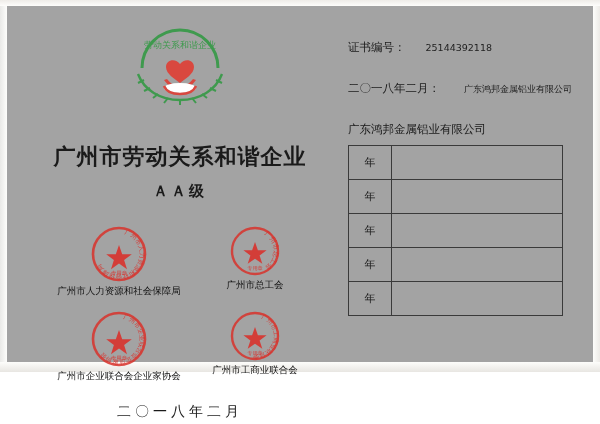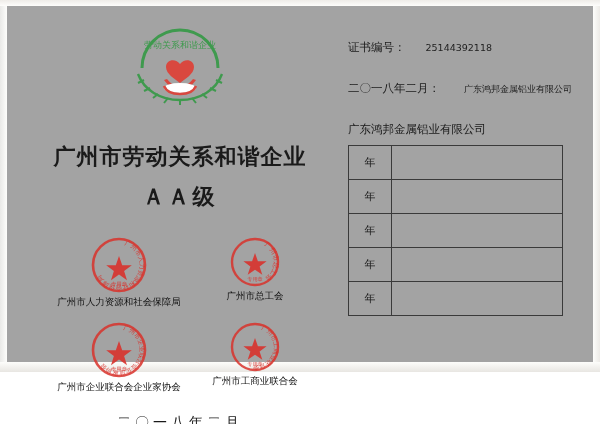--- a/index.html
+++ b/index.html
@@ -65,21 +65,21 @@
     font-family: "DejaVu Sans", sans-serif;
     font-size: 22px;
     font-weight: bold;
     color: #1a1a1a;
     letter-spacing: 1px;
     line-height: 30px;
     margin-top: 28px;
   }
   .cert-grade {
     font-family: "DejaVu Sans", sans-serif;
-    font-size: 22px;
+    font-size: 15px;
     font-weight: bold;
     color: #1a1a1a;
     letter-spacing: 3px;
     margin-top: 10px;
   }
 
   
   .seals {
     margin-top: 24px;
   }

